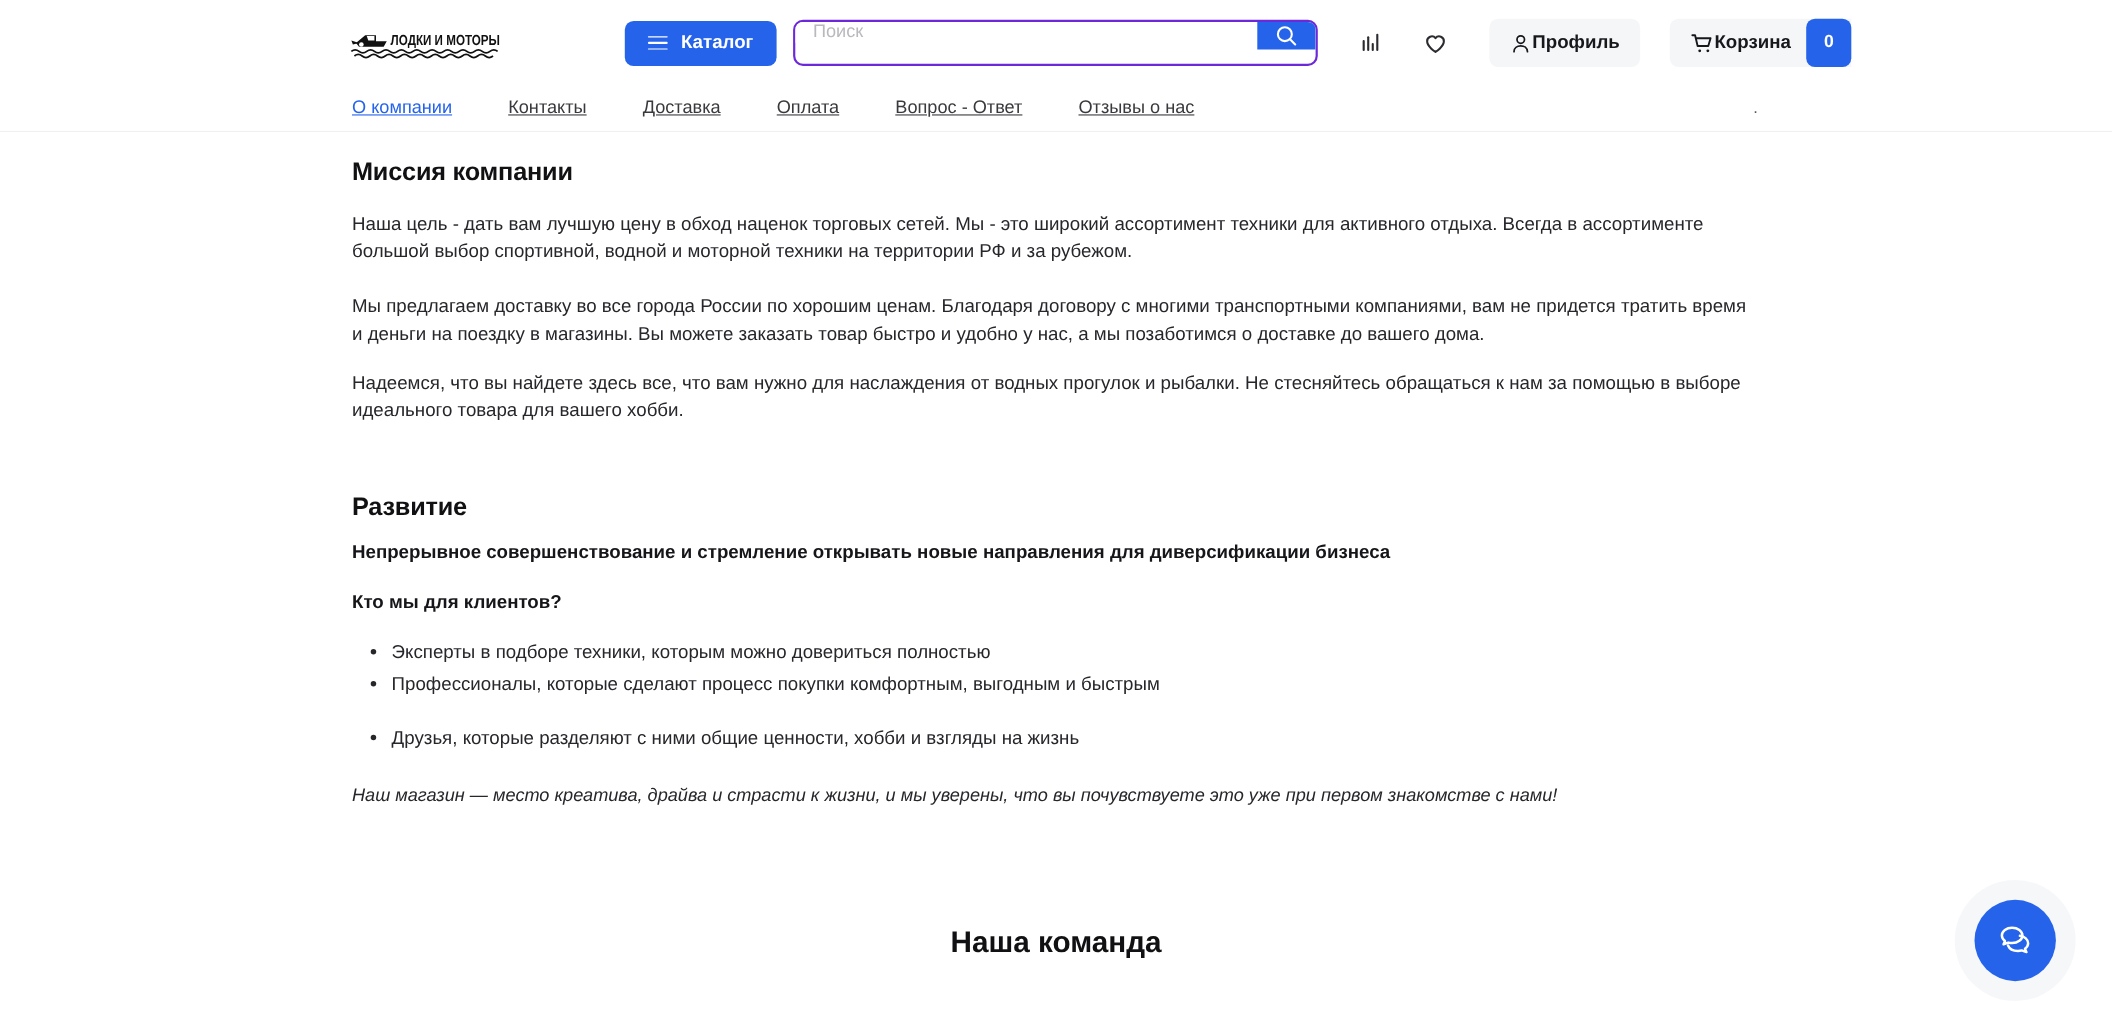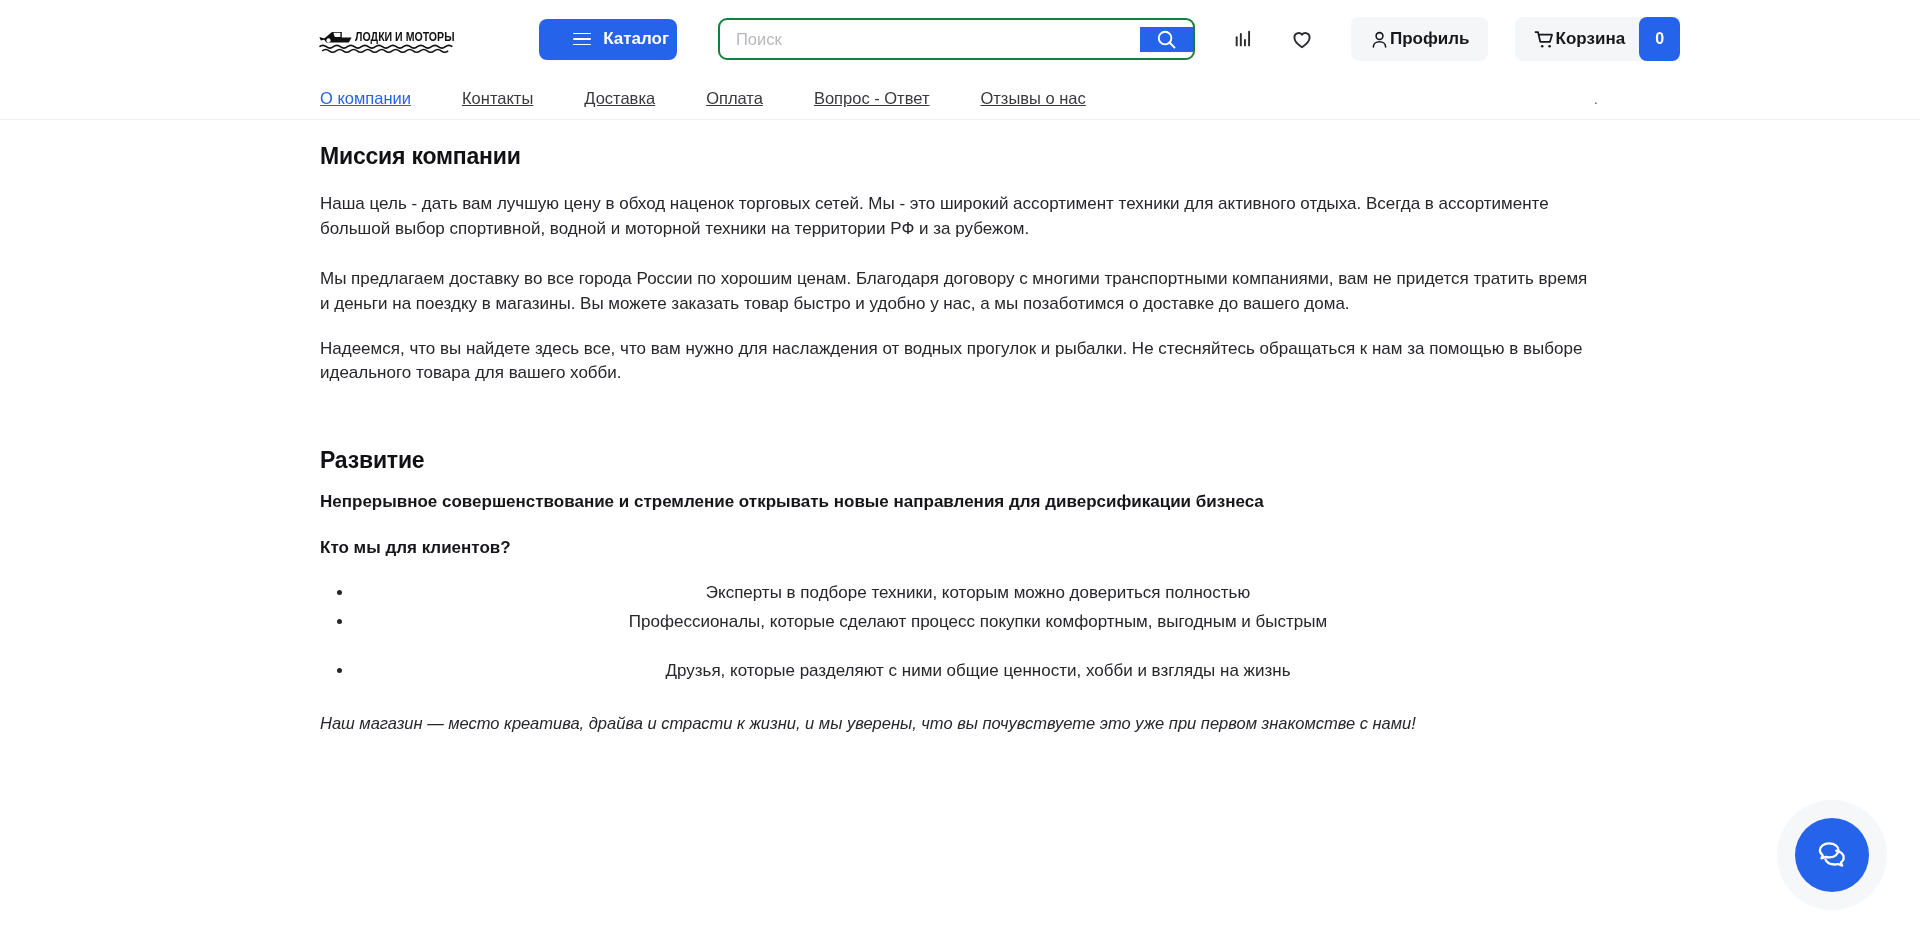--- a/index.html
+++ b/index.html
@@ -37,33 +37,33 @@
   .logo {
     width: 140px;
     height: 34px;
     flex: 0 0 auto;
     display: block;
     margin-right: 0;
     text-align: right;
   }
 
   .catalog-btn {
-    margin-left: 81px;
+    margin-left: 110px;
     height: 41px;
     min-width: 138px;
     background: #2563eb;
     border: none;
     border-radius: 8px;
     color: #ffffff;
     font-size: 17px;
     font-weight: 600;
     font-family: "Liberation Sans", sans-serif;
     display: flex;
     align-items: center;
-    justify-content: flex-end;
+    justify-content: center;
     gap: 12px;
     cursor: pointer;
     padding: 0 8px;
     flex: 0 0 auto;
   }
   .burger {
     width: 18px;
     height: 13px;
     display: inline-block;
     position: relative;
@@ -74,26 +74,26 @@
     left: 0; right: 0;
     height: 1.6px;
     background: #ffffff;
     border-radius: 2px;
   }
   .burger i:nth-child(1) { top: 0; }
   .burger i:nth-child(2) { top: 5.7px; }
   .burger i:nth-child(3) { top: 11.4px; }
 
   .search-wrap {
-    margin-left: 41px;
+    margin-left: 15px;
     width: 477px;
     height: 42px;
     display: flex;
-    align-items: center;
-    border: 2px solid #15803d;
+    align-items: flex-start;
+    border: 2px solid #6d28d9;
     border-radius: 9px;
     overflow: hidden;
     background: #fff;
     flex: 0 0 auto;
   }
   .search-input {
     flex: 1 1 auto;
     border: none;
     outline: none;
     font-size: 16.5px;
@@ -223,21 +223,20 @@
     font-weight: 700;
     color: #16161a;
     margin: 0 0 26px 0;
   }
   p.strong.sub { margin-bottom: 22px; }
 
   ul.values {
     margin: 0;
     padding-left: 36px;
     list-style: none;
-    text-align: center;
   }
   ul.values li {
     font-size: 17px;
     color: #26262b;
     line-height: 1.48;
     position: relative;
     margin-bottom: 4px;
   }
   ul.values li.gap { margin-top: 24px; }
   ul.values li::before {
@@ -386,20 +385,21 @@
   <p class="strong sub">Кто мы для клиентов?</p>
 
   <ul class="values">
     <li>Эксперты в подборе техники, которым можно довериться полностью</li>
     <li>Профессионалы, которые сделают процесс покупки комфортным, выгодным и быстрым</li>
     <li class="gap">Друзья, которые разделяют с ними общие ценности, хобби и взгляды на жизнь</li>
   </ul>
 
   <p class="italic">Наш магазин — место креатива, драйва и страсти к жизни, и мы уверены, что вы почувствуете это уже при первом знакомстве с нами!</p>
 
+  <h2 class="team-title">Наша команда</h2>
 </div>
 
 <div class="chat-fab">
   <svg width="38" height="38" viewBox="0 0 32 32" fill="none" stroke="#ffffff" stroke-width="1.9" stroke-linejoin="round" stroke-linecap="round">
     <path d="M13.6 6.2c4.4 0 7.9 2.6 7.9 5.9 0 3.2-3.5 5.9-7.9 5.9-1 0-2-.15-2.9-.4l-3.6 1.3 1.1-2.6c-1.5-1.1-2.4-2.6-2.4-4.2 0-3.3 3.5-5.9 7.8-5.9z"></path>
     <path d="M19.6 12.4c3.6.5 6.3 2.9 6.3 5.7 0 1.6-.9 3.1-2.4 4.2l1.1 2.6-3.6-1.3c-.9.26-1.9.4-2.9.4-3.6 0-6.6-1.75-7.6-4.2"></path>
   </svg>
 </div>
 
 </body></html>

